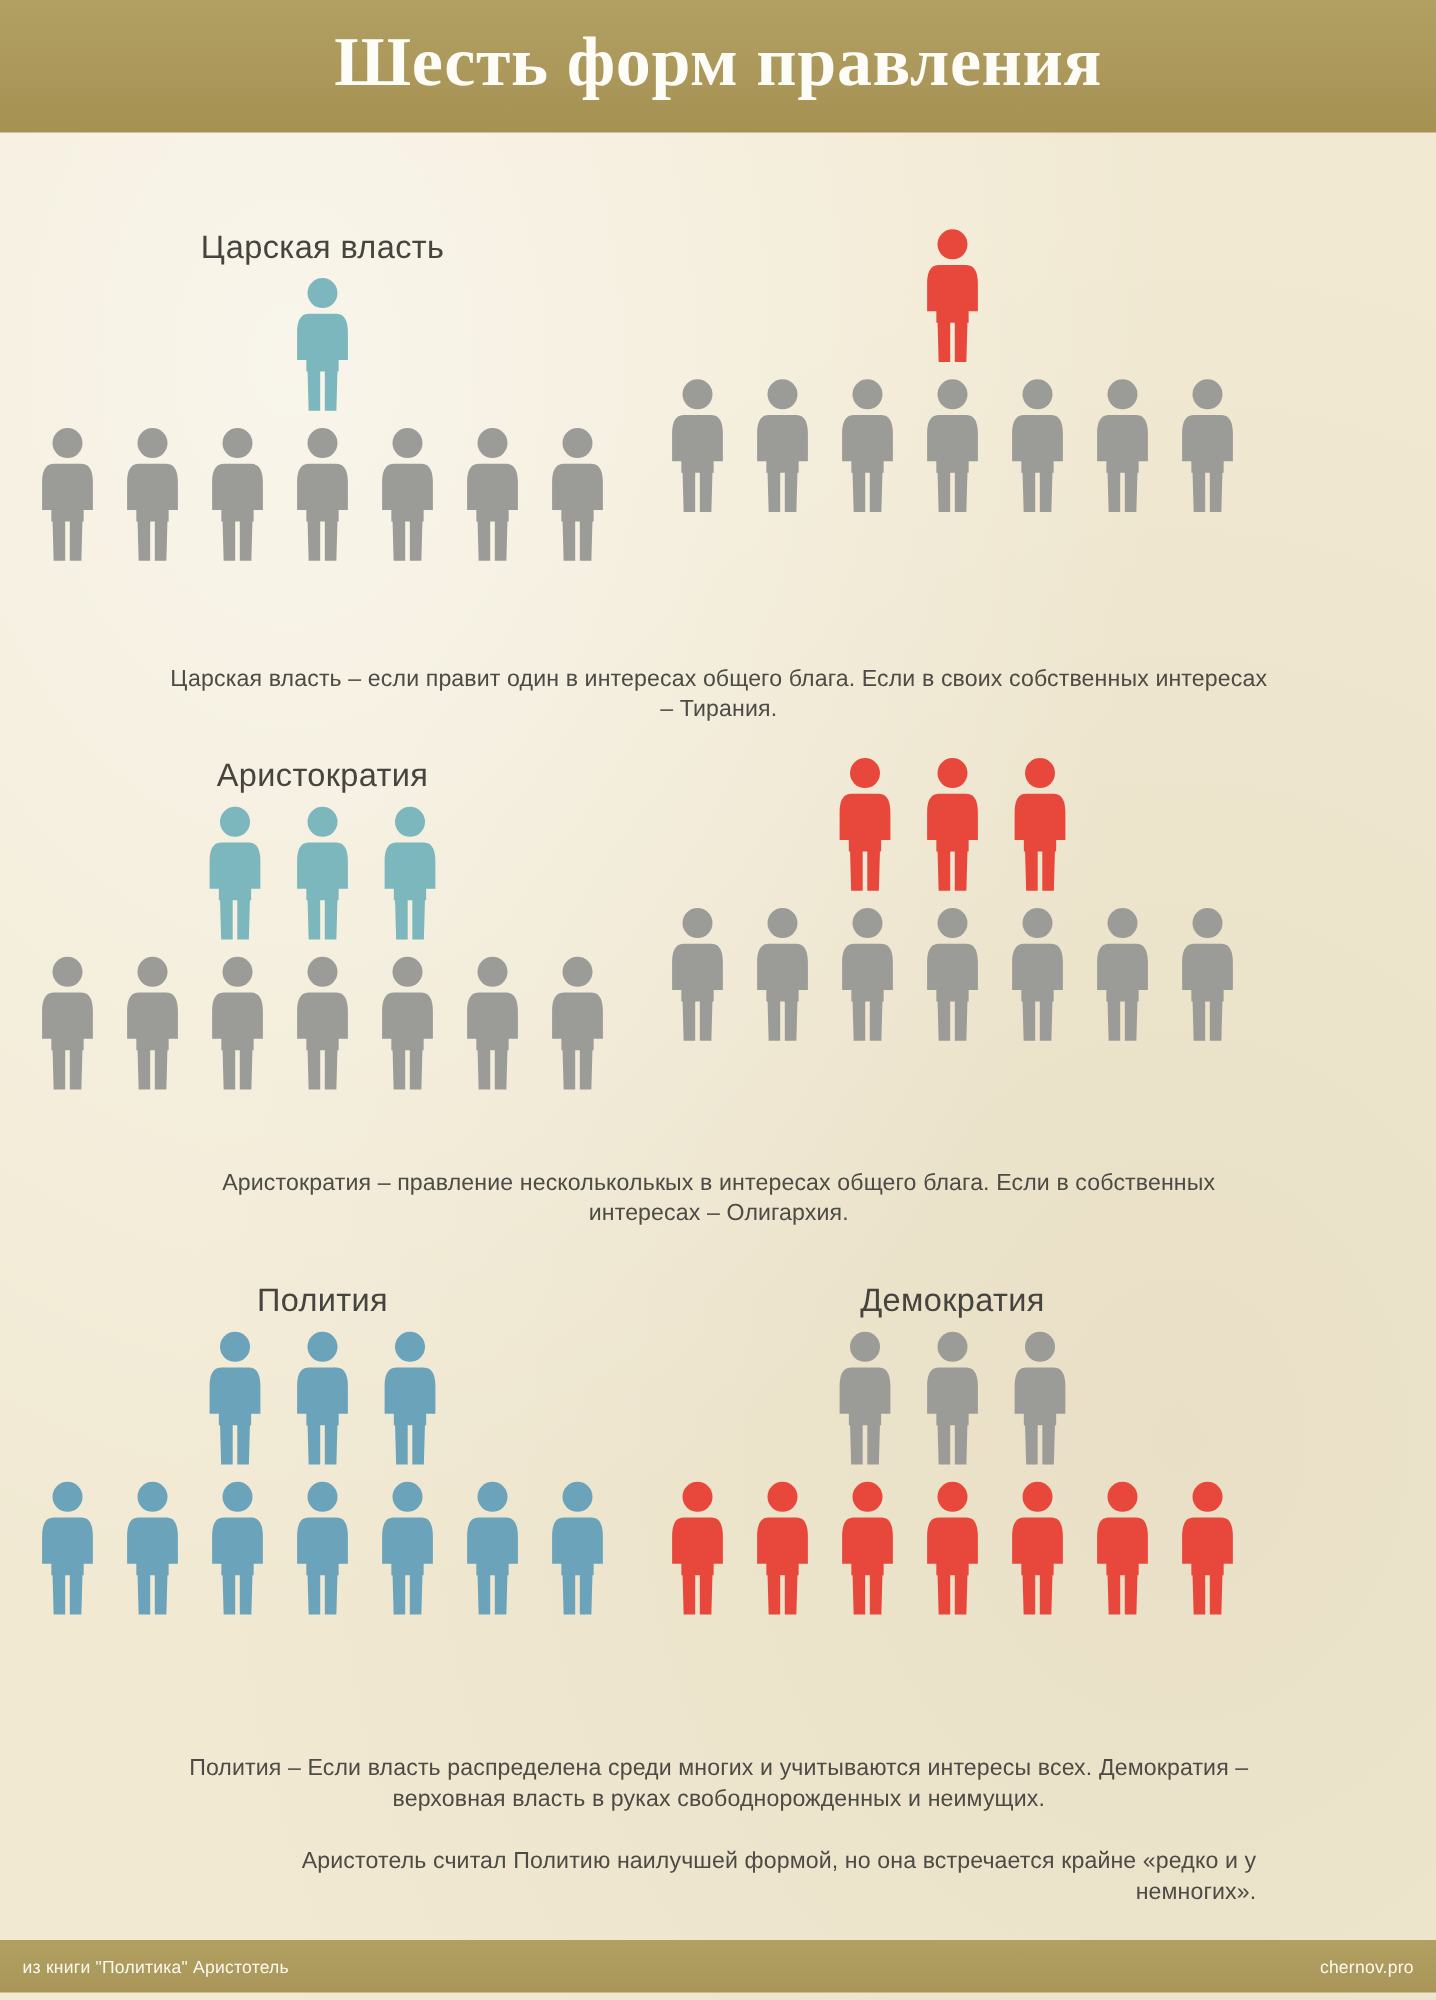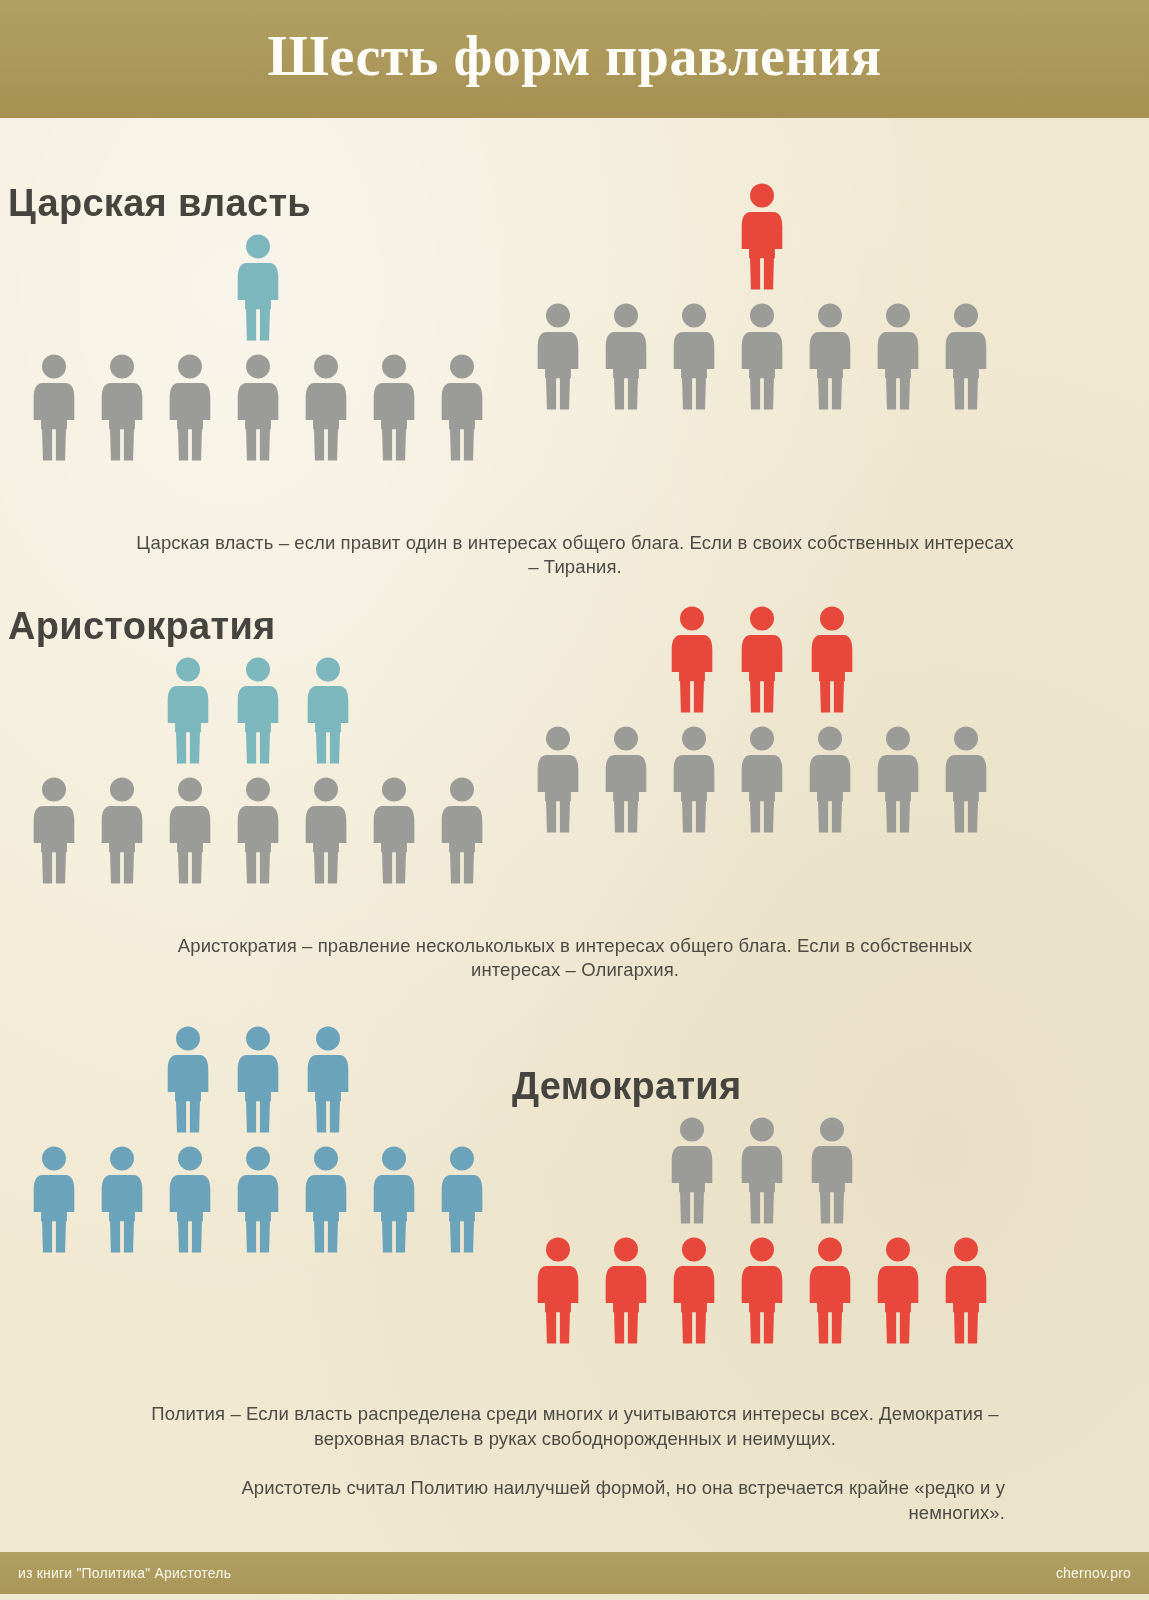--- a/index.html
+++ b/index.html
@@ -25,21 +25,21 @@
       radial-gradient(ellipse at 20% 18%, rgba(255,255,255,0.55), rgba(255,255,255,0) 55%),
       radial-gradient(ellipse at 82% 72%, rgba(216,205,176,0.35), rgba(255,255,255,0) 60%),
       #f1e9d2;
   }
 
   
   .header-band {
     position: absolute;
     left: 0; top: 0;
     width: 1149px;
-    height: 118px;
+    height: 106px;
     background: linear-gradient(180deg, #b2a063 0%, #ab985a 55%, #a59152 100%);
     display: flex;
     align-items: center;
     justify-content: center;
   }
   .header-title {
     font-family: "Liberation Serif", "DejaVu Serif", serif;
     font-size: 56px;
     line-height: 1;
     color: #fdfcf6;
@@ -66,25 +66,26 @@
     letter-spacing: 0.2px;
     white-space: nowrap;
   }
 
   
   .panel {
     position: absolute;
     width: 500px;
   }
   .panel-title {
-    font-size: 38px;
+    text-align: center;
+    font-size: 26px;
     color: #46443f;
     letter-spacing: 0.3px;
     margin: 0 0 8px 0;
-    font-weight: 700;
+    font-weight: 400;
   }
 
   .stage {
     position: relative;
   }
 
   .figure-row {
     display: flex;
     justify-content: center;
     align-items: flex-end;
@@ -106,21 +107,21 @@
     letter-spacing: 0.1px;
   }
   .caption.narrow { width: 860px; left: 145px; margin-top: 44px; }
 
   
   #panel-monarchy   { left: 8px;   top: 182px; }
   #panel-tyranny    { left: 512px; top: 182px; }
   #panel-aristocracy{ left: 8px;   top: 605px; }
   #panel-oligarchy  { left: 512px; top: 605px; }
   #panel-polity     { left: 8px;   top: 1025px; }
-  #panel-democracy  { left: 512px; top: 1025px; margin-top: 40px; }
+  #panel-democracy  { left: 512px; top: 1025px; }
 
   #caption-1 { top: 512px; }
   #caption-2 { top: 915px; }
   #caption-3 { top: 1358px; }
   #caption-4 { top: 1432px; text-align: right; }
 </style>
 </head>
 <body>
 
 <div class="page">
@@ -377,20 +378,21 @@
             <circle cx="26" cy="14" r="13" fill="#9b9b98"></circle>
             <path d="M14,32 C6,32 4,40 4,48 L4,72 L12,72 L12,82 L40,82 L40,72 L48,72 L48,48 C48,40 46,32 38,32 Z" fill="#9b9b98"></path>
             <path d="M13,80 L24,80 L24,116 L14,116 Z" fill="#9b9b98"></path>
             <path d="M28,80 L39,80 L38,116 L28,116 Z" fill="#9b9b98"></path>
           </svg>
         </div>
       </div>
   </div>
 
   <div class="panel" id="panel-polity">
+    <h2 class="panel-title">Полития</h2>
     <div class="stage">
         <div class="figure-row" style="gap: 22px; margin-bottom: 10px;">
           <svg viewBox="0 0 52 118" width="48" height="110" class="figure">
             <circle cx="26" cy="14" r="13" fill="#6ba3bb"></circle>
             <path d="M14,32 C6,32 4,40 4,48 L4,72 L12,72 L12,82 L40,82 L40,72 L48,72 L48,48 C48,40 46,32 38,32 Z" fill="#6ba3bb"></path>
             <path d="M13,80 L24,80 L24,116 L14,116 Z" fill="#6ba3bb"></path>
             <path d="M28,80 L39,80 L38,116 L28,116 Z" fill="#6ba3bb"></path>
           </svg>
           <svg viewBox="0 0 52 118" width="48" height="110" class="figure">
             <circle cx="26" cy="14" r="13" fill="#6ba3bb"></circle>

